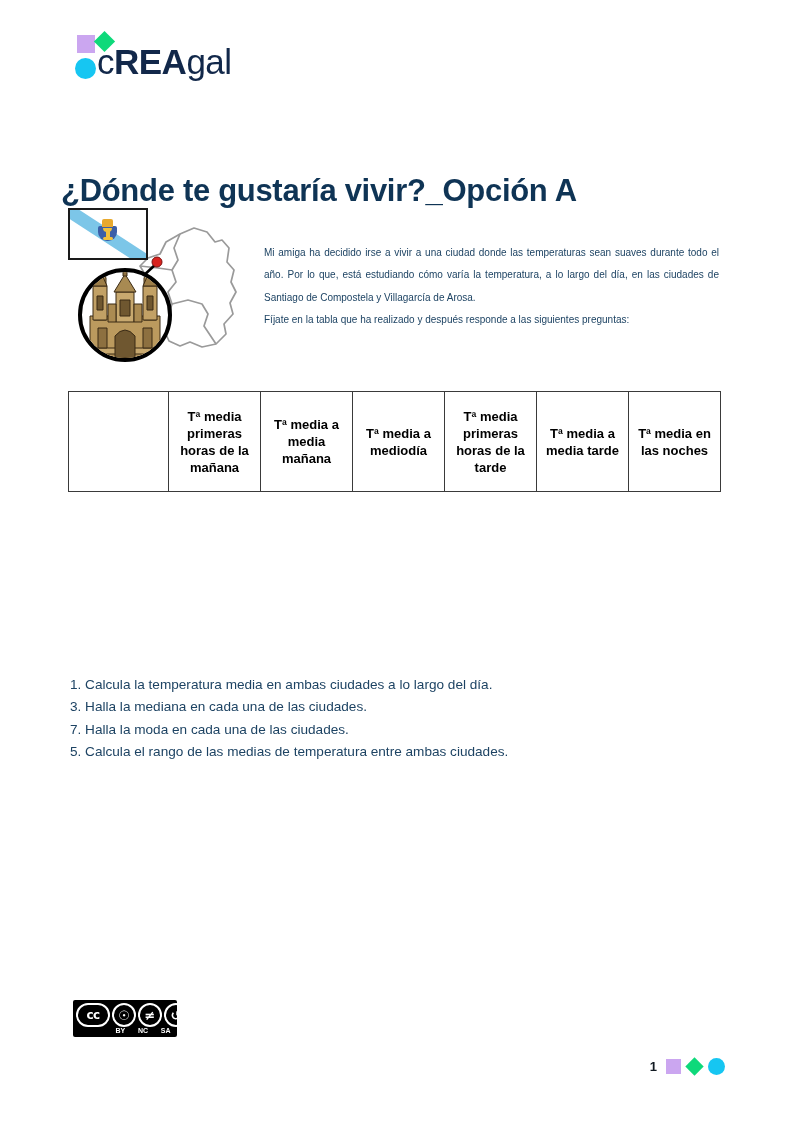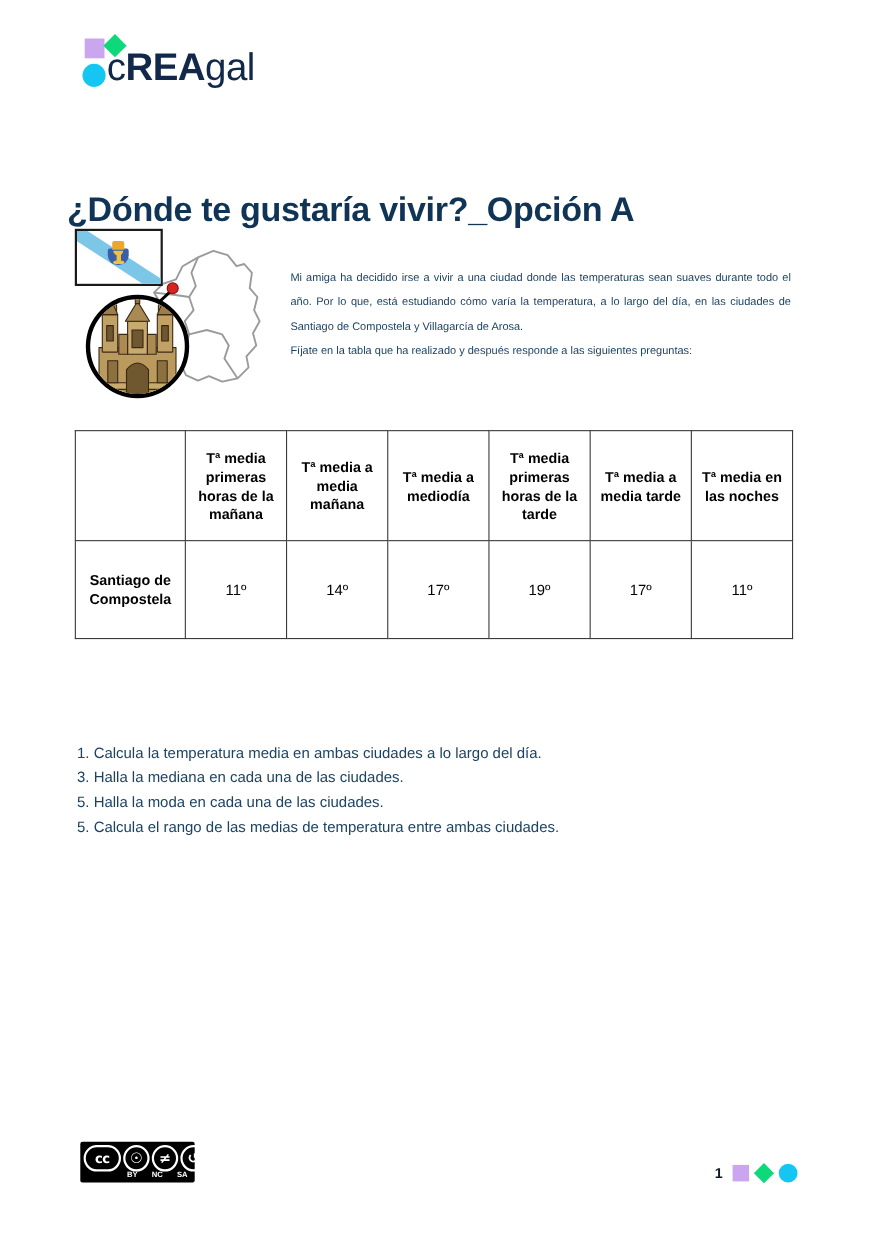--- a/index.html
+++ b/index.html
@@ -233,21 +233,21 @@
     font-size: 13.6px;
     line-height: 22.3px;
     color: #1d4363;
   }
   .questions div { white-space: nowrap; }
 
   
   .footer {
     position: absolute;
     left: 73px;
-    top: 1038px;
+    top: 1000px;
     width: 648px;
     display: flex;
     align-items: flex-start;
     gap: 12px;
   }
   .cc-badge {
     flex: 0 0 auto;
     width: 104px;
     height: 37px;
     background: #000000;
@@ -437,36 +437,27 @@
         <th></th>
         <th>Tª media primeras horas de la mañana</th>
         <th>Tª media a media mañana</th>
         <th>Tª media a mediodía</th>
         <th>Tª media primeras horas de la tarde</th>
         <th>Tª media a media tarde</th>
         <th>Tª media en las noches</th>
       </tr>
     </thead>
     <tbody>
-      <tr>
-        <td class="rowhead">Santiago de Compostela</td>
-        <td>11º</td>
-        <td>14º</td>
-        <td>17º</td>
-        <td>19º</td>
-        <td>17º</td>
-        <td>11º</td>
-      </tr>
     </tbody>
   </table>
 
   <div class="questions">
     <div>1. Calcula la temperatura media en ambas ciudades a lo largo del día.</div>
     <div>3. Halla la mediana en cada una de las ciudades.</div>
-    <div>5. Halla la moda en cada una de las ciudades.</div>
+    <div>7. Halla la moda en cada una de las ciudades.</div>
     <div>5. Calcula el rango de las medias de temperatura entre ambas ciudades.</div>
   </div>
 
   <div class="footer">
     <div class="cc-badge">
       <div class="cc-row">
         <div class="cc-ic cc-main">cc</div>
         <div class="cc-ic">☉</div>
         <div class="cc-ic">≠</div>
         <div class="cc-ic">↺</div>

